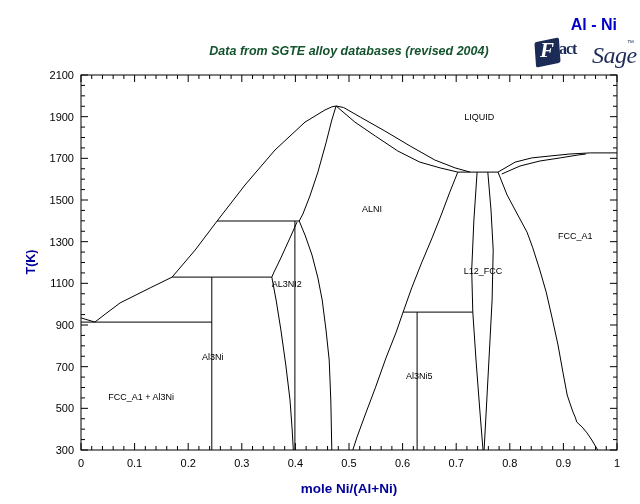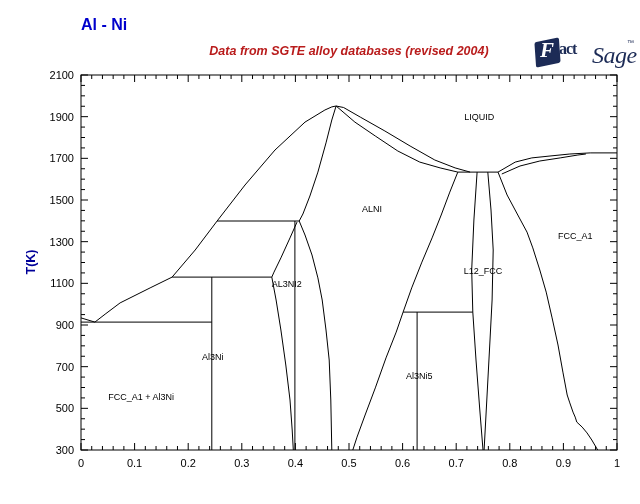--- a/index.html
+++ b/index.html
@@ -1,21 +1,21 @@
 <!DOCTYPE html>
 <html><head>
 <meta charset="utf-8">
 <style>
   html,body{margin:0;padding:0;background:#ffffff;}
   #screen{position:relative;width:640px;height:504px;background:#ffffff;overflow:hidden;
           font-family:"Liberation Sans",sans-serif;}
-  .hdr-title{position:absolute;left:81px;width:536px;top:16px;text-align:left;
+  .hdr-title{position:absolute;left:81px;width:536px;top:16px;text-align:right;
              font-size:16px;font-weight:bold;color:#0000cc;}
   .hdr-sub{position:absolute;left:81px;width:536px;top:44px;text-align:center;
-           font-size:12.5px;font-weight:bold;font-style:italic;color:#b91c1c;}
+           font-size:12.5px;font-weight:bold;font-style:italic;color:#14532d;}
   .ylab{position:absolute;left:1px;top:255px;width:60px;text-align:center;
         transform:rotate(-90deg);transform-origin:center;
         font-size:12.5px;font-weight:bold;color:#000099;}
   .xlab{position:absolute;left:81px;width:536px;top:481px;text-align:center;
         font-size:13.5px;font-weight:bold;color:#000099;}
   
   .logo{position:absolute;left:533px;top:37px;width:100px;height:32px;color:#1c2b56;}
   .logo .diamond{position:absolute;left:2px;top:3px;width:25px;height:25px;background:#1c2b56;
                  transform:rotate(-12deg) skewX(-8deg);border-radius:2px;}
   .logo .f{position:absolute;left:7px;top:1px;color:#ffffff;
@@ -39,20 +39,21 @@
 
   <div class="logo">
     <div class="diamond"></div>
     <div class="f">F</div>
     <div class="act">act</div>
     <div class="sage">Sage</div>
     <div class="tm">™</div>
   </div>
 
   <div class="ylab">T(K)</div>
+  <div class="xlab">mole Ni/(Al+Ni)</div>
 
   <svg id="plot" width="640" height="504" viewBox="0 0 640 504">
     <rect x="81" y="75" width="536" height="375" fill="none" stroke="#000000" stroke-width="1"></rect>
   <line x1="81" y1="450" x2="81" y2="443" class="tick"></line>
       <line x1="81" y1="75" x2="81" y2="82" class="tick"></line>
       <line x1="91.72" y1="450" x2="91.72" y2="446" class="tick"></line>
       <line x1="91.72" y1="75" x2="91.72" y2="79" class="tick"></line>
       <line x1="102.44" y1="450" x2="102.44" y2="446" class="tick"></line>
       <line x1="102.44" y1="75" x2="102.44" y2="79" class="tick"></line>
       <line x1="113.16" y1="450" x2="113.16" y2="446" class="tick"></line>

